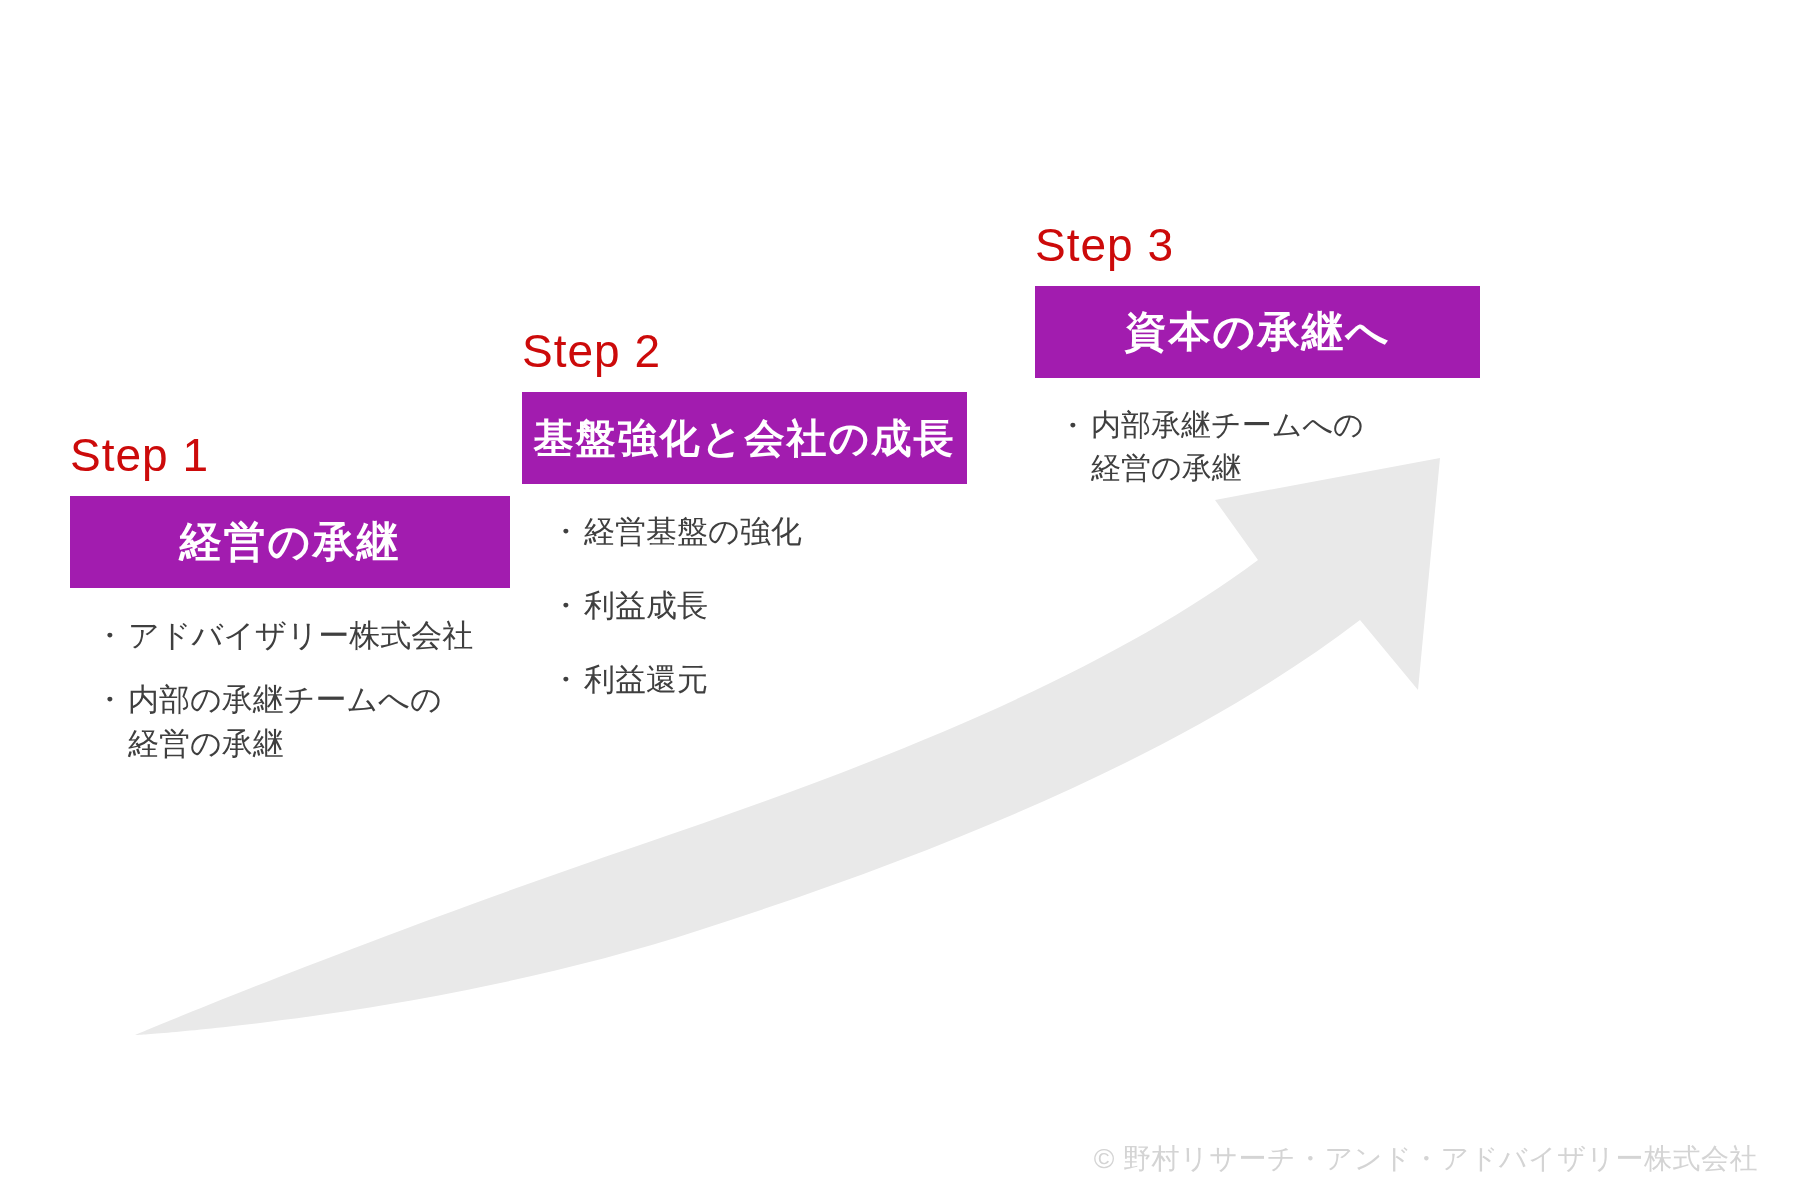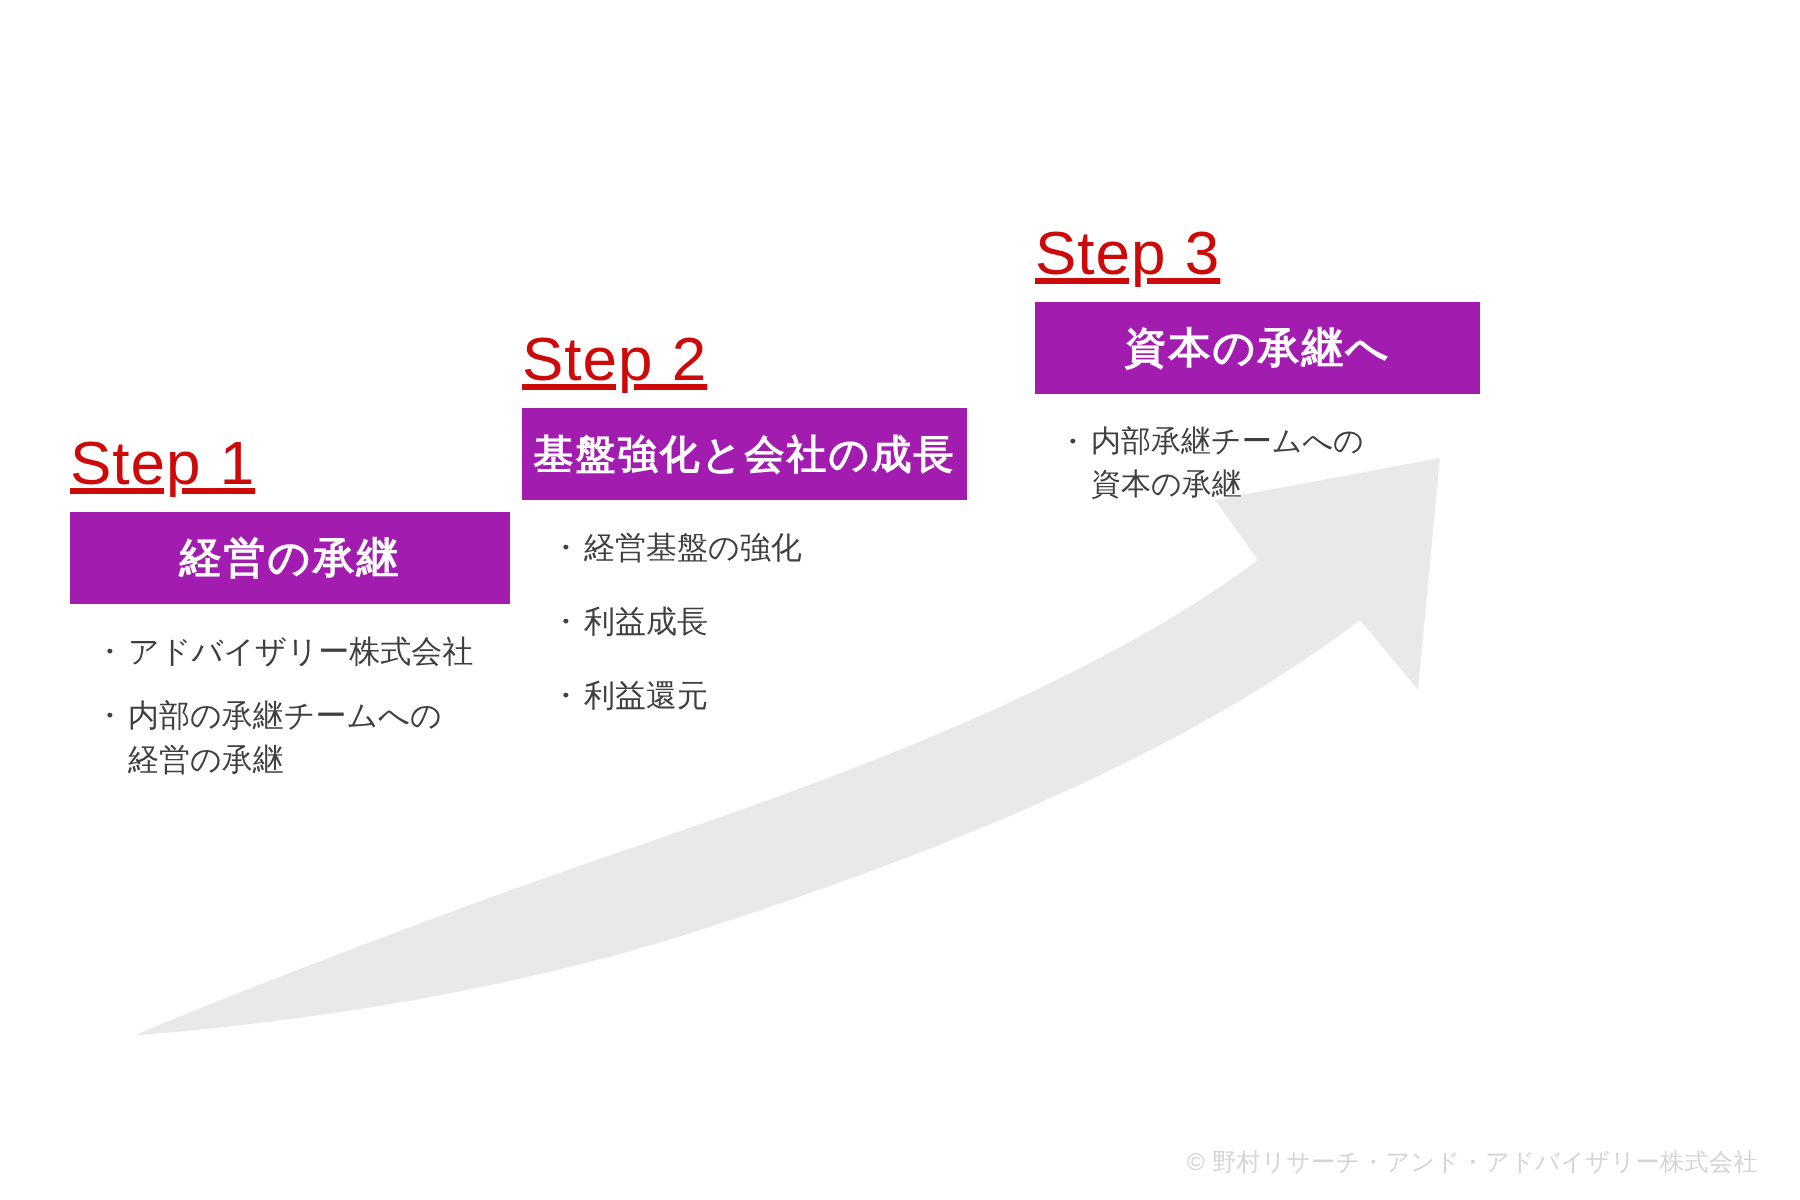--- a/index.html
+++ b/index.html
@@ -25,26 +25,25 @@
     height: 1200px;
     pointer-events: none;
   }
 
   
   .step {
     position: absolute;
   }
   .step-label {
     color: #cc0a0a;
-    font-size: 62px;
+    font-size: 46px;
     letter-spacing: 1px;
     line-height: 1;
     margin-bottom: 18px;
     white-space: nowrap;
-    text-decoration: underline;
   }
   .step-bar {
     background: #a21caf;
     color: #ffffff;
     font-size: 42px;
     font-weight: 700;
     text-align: center;
     line-height: 1;
     display: flex;
     align-items: center;
@@ -92,21 +91,21 @@
   #step-3 .step-bar { width: 445px; height: 92px; }
   #step-3 .bullets  { padding-left: 22px; }
   #step-3 .bullet   { font-size: 30px; }
 
   
   #footer {
     position: absolute;
     right: 42px;
     bottom: 22px;
     color: #d4d4d4;
-    font-size: 24px;
+    font-size: 28px;
     letter-spacing: 0.5px;
     white-space: nowrap;
   }
 </style>
 </head>
 <body>
 
 <div id="slide">
 
   <svg id="arrow-layer" viewBox="0 0 1800 1200" xmlns="http://www.w3.org/2000/svg" aria-hidden="true">
@@ -157,20 +156,20 @@
     </div>
   </div>
 
   <div class="step" id="step-3">
     <div class="step-label">Step 3</div>
     <div class="step-bar">資本の承継へ</div>
     <div class="bullets">
       <div class="bullet">
         <span class="bullet-dot">・</span>
         <span class="bullet-text">内部承継チームへの
-資本の承継</span>
+経営の承継</span>
       </div>
     </div>
   </div>
 
   <div id="footer">© 野村リサーチ・アンド・アドバイザリー株式会社</div>
 
 </div>
 
 </body></html>

